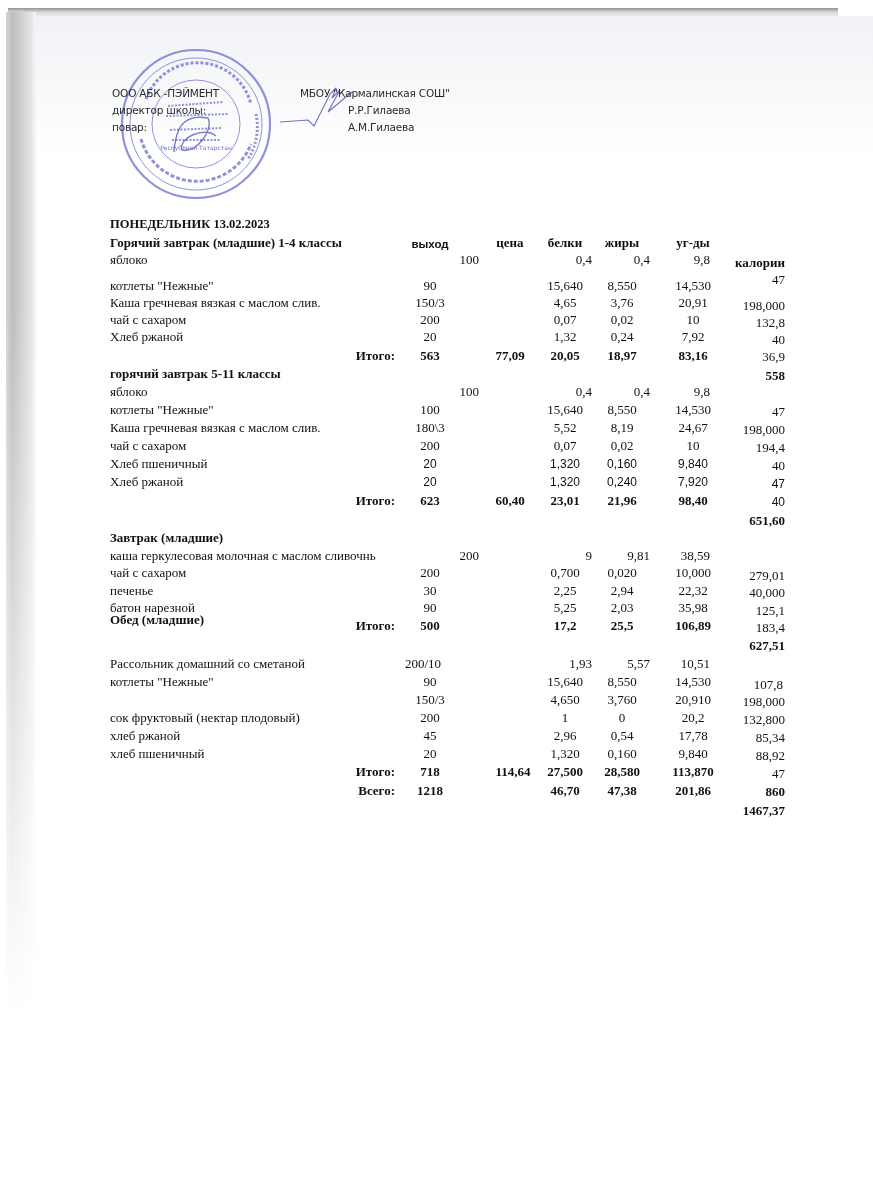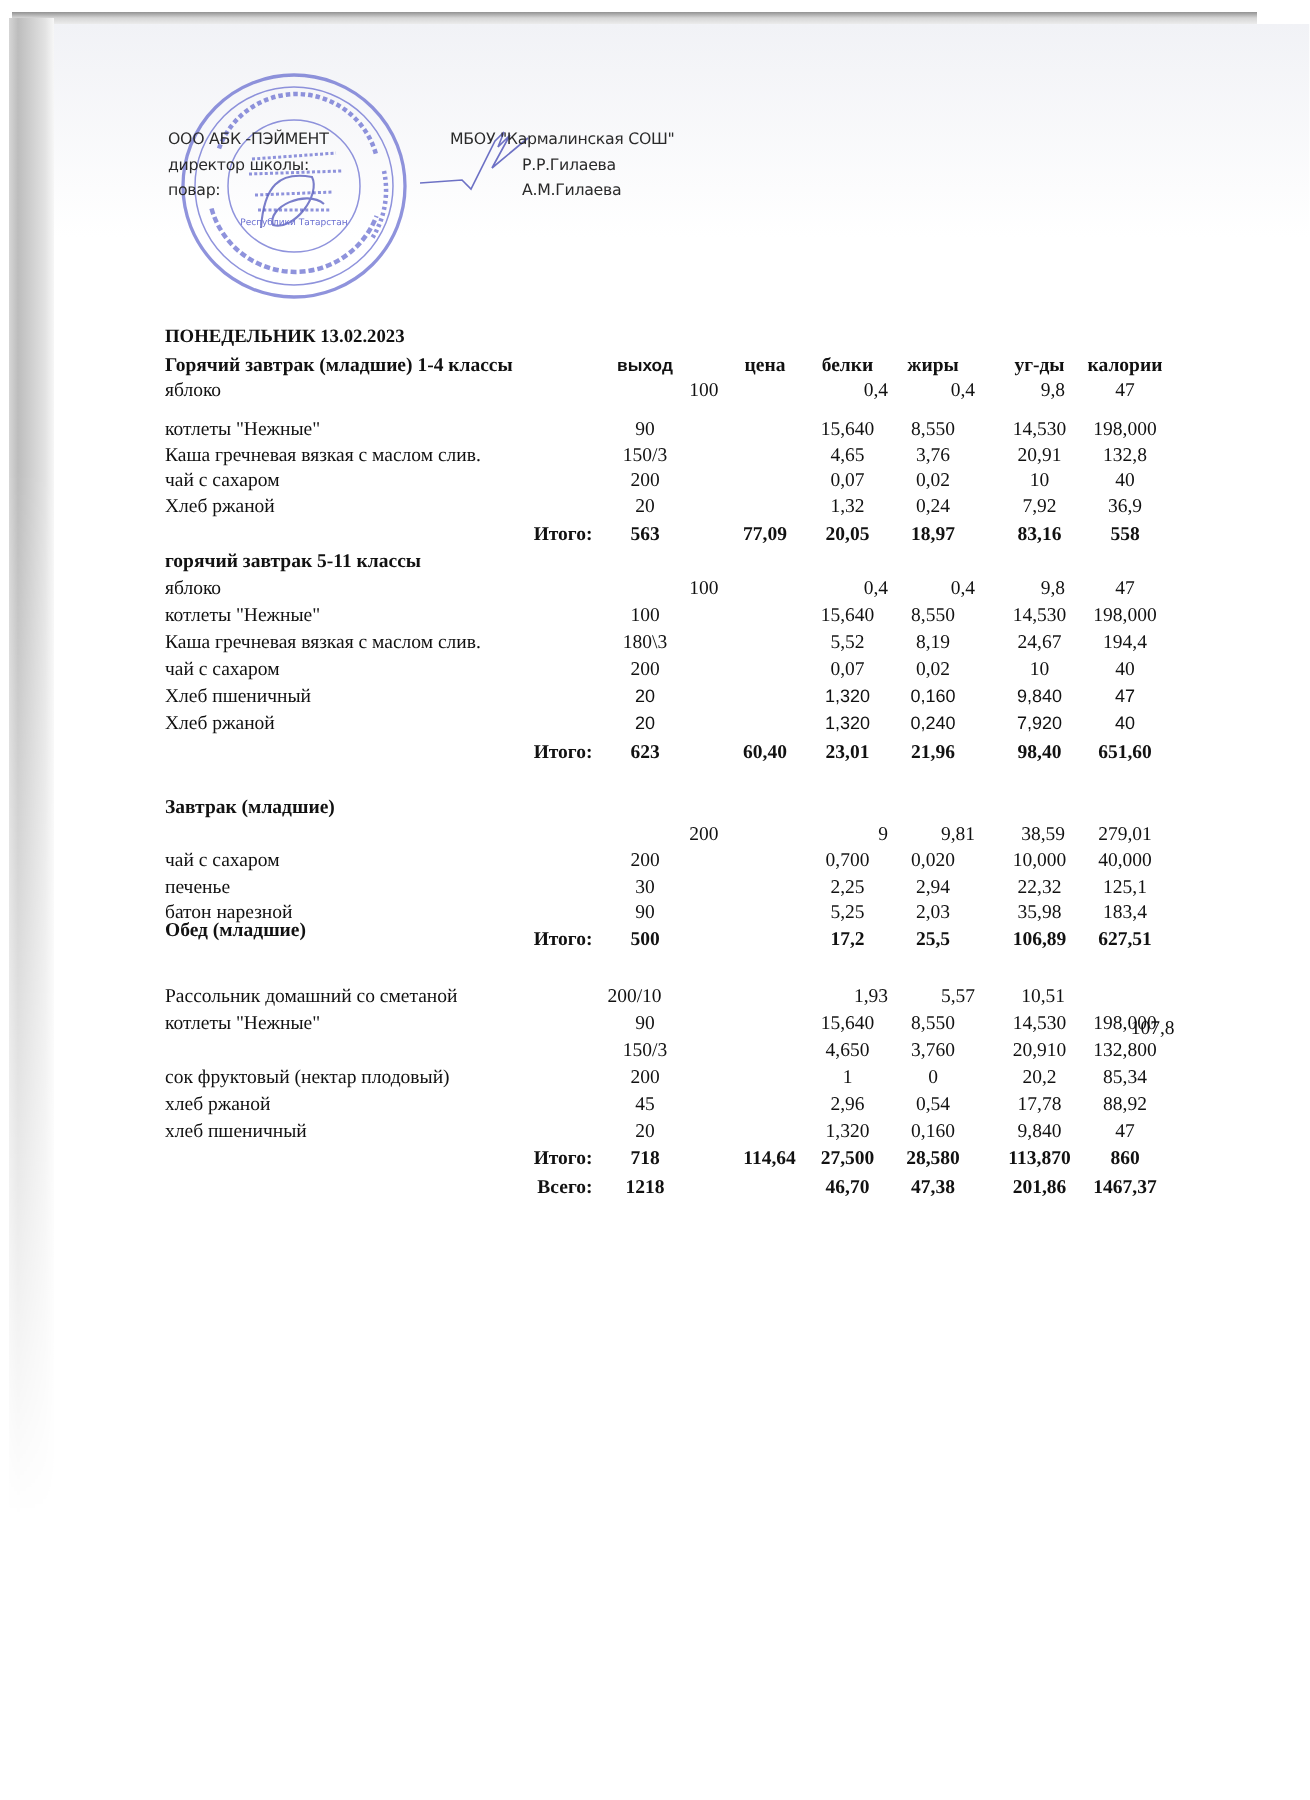--- a/index.html
+++ b/index.html
@@ -45,21 +45,21 @@
   .name { left: 110px; }
   .c-out { left: 395px; width: 70px; text-align: center; }
   .c-out-r { left: 395px; width: 84px; text-align: right; }
   .c-price { left: 475px; width: 70px; text-align: center; }
   .c-b { left: 538px; width: 54px; text-align: center; }
   .c-b-r { left: 538px; width: 54px; text-align: right; }
   .c-f { left: 594px; width: 56px; text-align: center; }
   .c-f-r { left: 594px; width: 56px; text-align: right; }
   .c-u { left: 658px; width: 70px; text-align: center; }
   .c-u-r { left: 658px; width: 52px; text-align: right; }
-  .c-k { left: 715px; width: 70px; text-align: center; }
+  .c-k { left: 715px; width: 70px; text-align: right; margin-top: 20px; }
   .c-k-r { left: 715px; width: 68px; text-align: right; margin-top: 21px; }
   .bold { font-weight: bold; }
   .sans { font-family: "Liberation Sans", sans-serif; font-size: 12px; }
   .hdr-sans { font-family: "Liberation Sans", sans-serif; font-weight: bold; font-size: 11.5px; }
   .total-label { left: 300px; width: 95px; text-align: right; font-weight: bold; }
 </style>
 </head>
 <body>
 
 <div class="scan-edge-top"></div>
@@ -220,20 +220,21 @@
   <span class="cell c-b">23,01</span>
   <span class="cell c-f">21,96</span>
   <span class="cell c-u">98,40</span>
   <span class="cell c-k">651,60</span>
 </div>
 
 <div class="row" style="top:529px;">
   <span class="cell name bold">Завтрак (младшие)</span>
 </div>
 <div class="row" style="top:547px;">
+  <span class="cell name">каша геркулесовая молочная с маслом сливочнь</span>
   <span class="cell c-out-r">200</span>
   <span class="cell c-b-r">9</span>
   <span class="cell c-f-r">9,81</span>
   <span class="cell c-u-r">38,59</span>
   <span class="cell c-k">279,01</span>
 </div>
 <div class="row" style="top:564px;">
   <span class="cell name">чай с сахаром</span>
   <span class="cell c-out">200</span>
   <span class="cell c-b">0,700</span>

